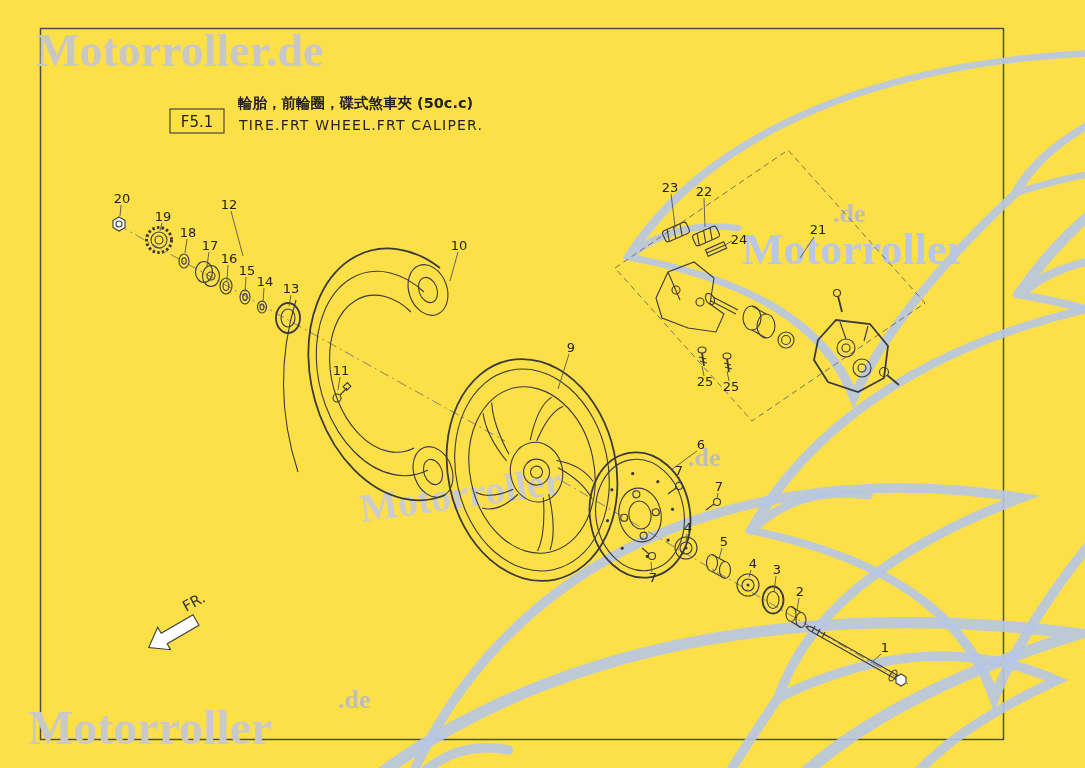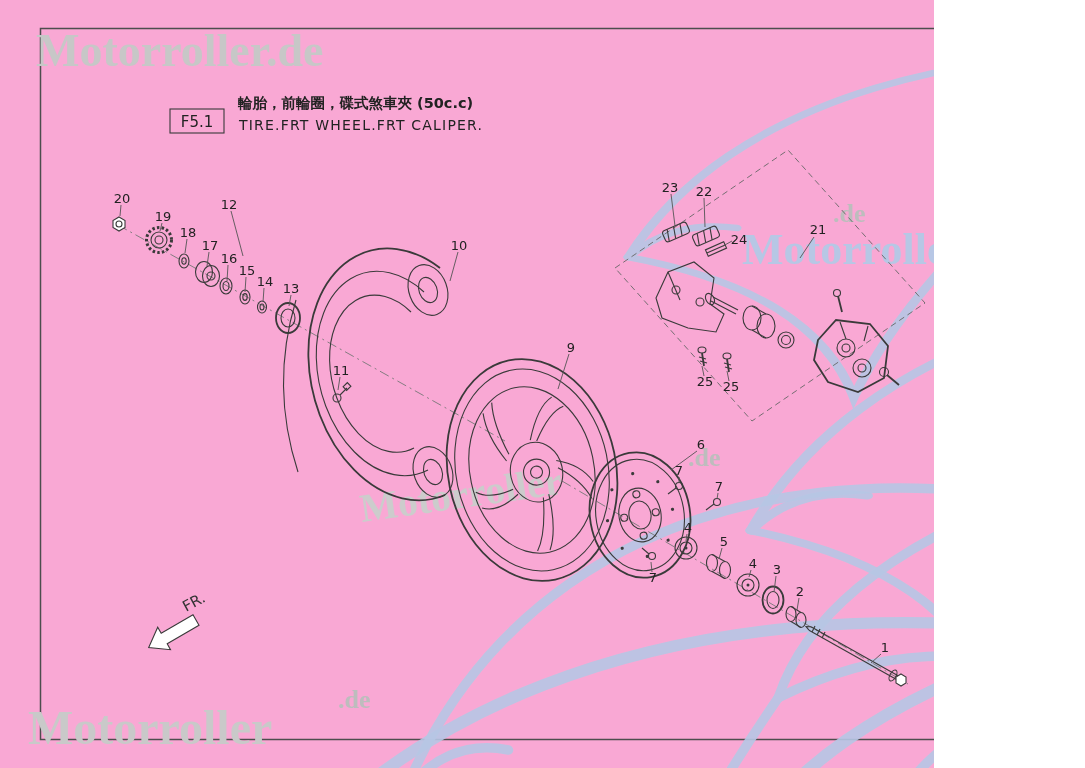--- a/index.html
+++ b/index.html
@@ -1,16 +1,16 @@
 <!DOCTYPE html>
 <html><head>
 <meta charset="utf-8">
 <style>
   html,body{margin:0;padding:0;background:#ffffff;}
-  .page{position:relative;width:934px;height:768px;background:#f9a8d4;overflow:hidden;
+  .page{position:relative;width:1085px;height:768px;background:#fde047;overflow:hidden;
         font-family:"Liberation Sans", sans-serif;}
   svg{position:absolute;left:0;top:0;}
 
   
   .ink{stroke:#3a3a3a;fill:none;stroke-width:1.1;}
   .ink-thick{stroke:#3a3a3a;fill:none;stroke-width:1.8;}
   .fillwhite{fill:#ffffff;stroke:#3a3a3a;stroke-width:1.1;}
   .dashdot{stroke:#777;fill:none;stroke-width:0.9;stroke-dasharray:10 4 2 4;}
   .dashbox{stroke:#666;fill:none;stroke-width:0.9;stroke-dasharray:6 4;}
   .leader{stroke:#555;stroke-width:0.9;}

